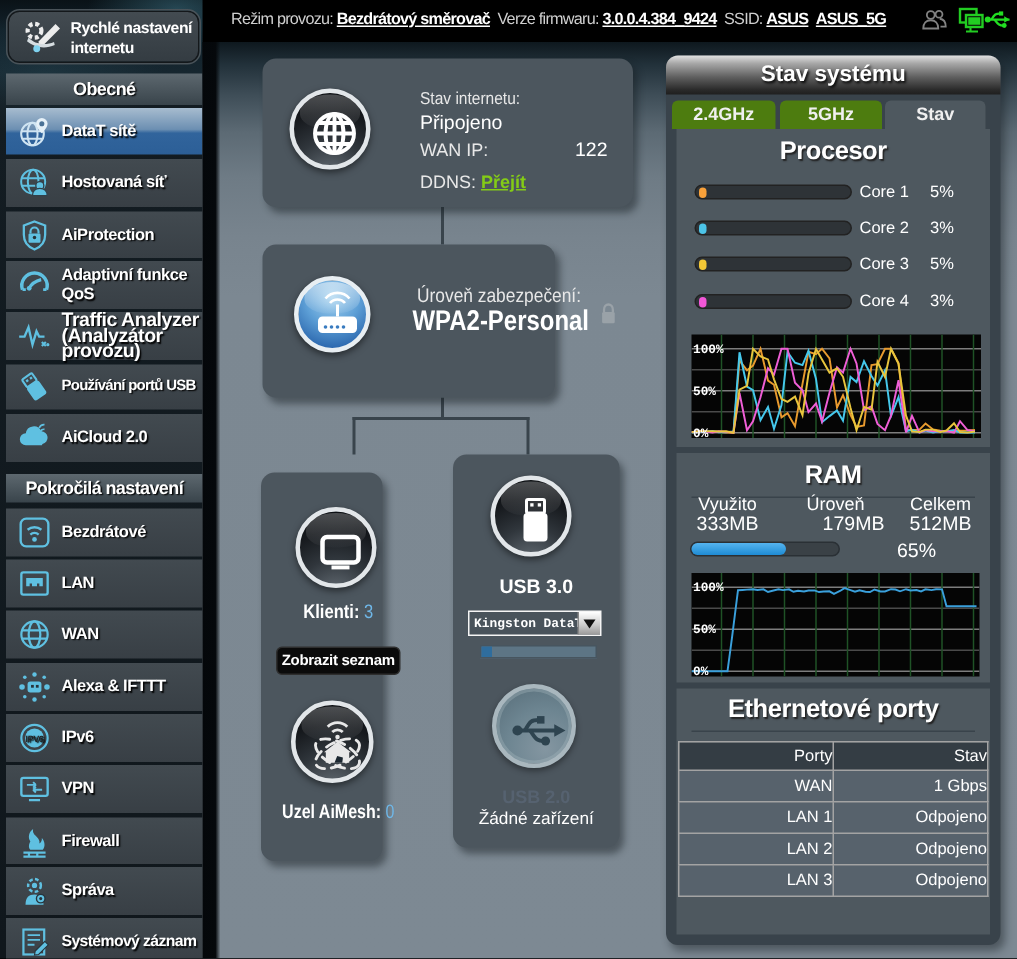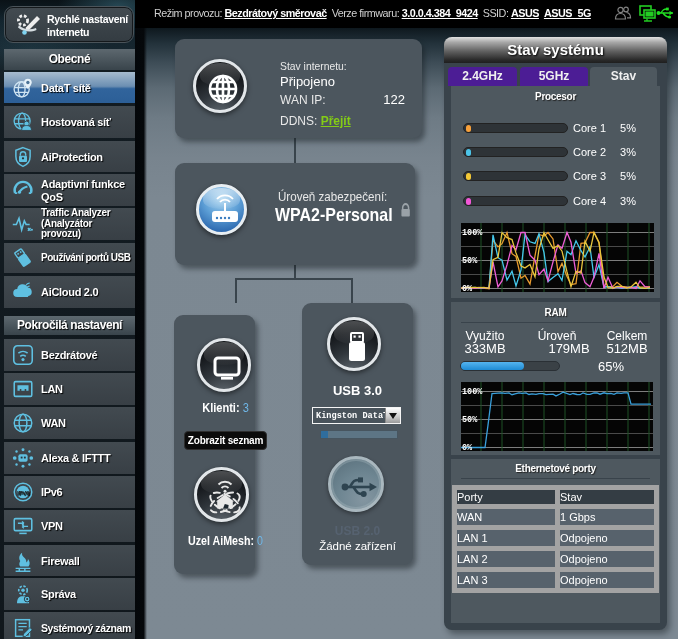--- a/index.html
+++ b/index.html
@@ -36,30 +36,30 @@
 .bcirc { position:absolute; border-radius:50%; border:3px solid #e8eef2;
   background:radial-gradient(circle at 50% 25%, #a9d4f0 0%, #5d9fd6 45%, #2a66ad 85%, #1c4f92 100%);
   box-shadow:0 2px 5px rgba(0,0,0,0.5); }
 .bcirc::before { content:""; position:absolute; left:8%; top:3%; width:84%; height:46%; border-radius:50% 50% 45% 45%; background:linear-gradient(180deg, rgba(255,255,255,0.5), rgba(255,255,255,0.05)); }
 .gcirc { position:absolute; border-radius:50%; border:3px solid #a9b7be;
   background:radial-gradient(circle at 65% 80%, #8496a1 0%, #6d8591 50%, #566c78 100%);
   box-shadow:0 2px 4px rgba(0,0,0,0.4), inset 0 0 0 2px rgba(170,185,193,0.35); }
 
 #rpanel { position:absolute; left:309px; top:9px; width:223px; height:593px; background:#39434b; border-radius:8px; box-shadow:3px 4px 6px rgba(20,26,30,0.45); }
 #rphead { position:absolute; left:0; top:0; width:223px; height:26px; border-radius:8px 8px 0 0; background:linear-gradient(180deg,#e2e2e2 0,#a8a8a8 20%,#606060 55%,#2a2a2a 88%,#1f1f1f 100%); color:#fff; font-weight:bold; font-size:15px; text-align:center; line-height:26px; text-shadow:1px 1px 2px #000; }
-.rtab { position:absolute; top:30px; height:19px; background:#4c1d95; color:#f0f0f0; font-weight:bold; font-size:12px; text-align:center; line-height:19px; border-radius:4px 4px 0 0; }
+.rtab { position:absolute; top:30px; height:19px; background:#4d7c0f; color:#f0f0f0; font-weight:bold; font-size:12px; text-align:center; line-height:19px; border-radius:4px 4px 0 0; }
 .rtab.act { background:#4e585f; height:20px; }
 .rsec { position:absolute; left:7px; width:209px; background:#4e585f; }
-.rtitle { color:#fff; font-weight:bold; font-size:10px; letter-spacing:-0.3px; text-align:center; text-shadow:1px 1px 1px #222; }
+.rtitle { color:#fff; font-weight:bold; font-size:17px; letter-spacing:-0.3px; text-align:center; text-shadow:1px 1px 1px #222; }
 .rline { height:1px; background:#39434b; margin:4px 10px 0 10px; }
 .corebar { position:absolute; left:12px; width:105px; height:10px; background:#2e3337; border-radius:5px; border:1px solid #222; }
 .corebar .seg { position:absolute; left:2px; top:0.5px; width:5px; height:7px; border-radius:2.5px; }
 .corelbl { position:absolute; color:#fff; font-size:11px; }
 table.eth { border-collapse:collapse; width:207px; margin:0 auto; font-size:11px; color:#fff; }
-table.eth td { border:5px solid #a3a3a3; text-align:left; height:21px; background:#57626c; }
+table.eth td { border:1px solid #a3a3a3; text-align:right; height:21px; background:#57626c; }
 table.eth tr.h td { background:#343d44; height:19px; }
 </style>
 </head>
 <body>
 <div id="stage">
   <div id="topbar">
     <div class="txt">Režim provozu: <a>Bezdrátový směrovač</a>&nbsp; Verze firmwaru: <a>3.0.0.4.384_9424</a>&nbsp; SSID: <a>ASUS</a> &nbsp;<a>ASUS_5G</a></div>
     <svg class="ic" style="left:479px" width="18" height="18" viewBox="0 0 18 18">
         <g fill="none" stroke="#828282" stroke-width="1.2">
           <circle cx="6.5" cy="6" r="2.6"></circle>
@@ -143,21 +143,21 @@
           <circle cx="9.5" cy="16" r="1.8" fill="#5fc0e1"></circle>
         </svg>
       <div class="lbl">Adaptivní funkce<br>QoS</div>
     </div>
     <div class="mitem" style="top:208px;height:32px">
       <svg width="27" height="27" viewBox="0 0 27 27">
           <path d="M2 14 L6 14 L9 7 L12 20 L15 10 L17 14 L21 14" fill="none" stroke="#5fc0e1" stroke-width="1.8"></path>
           <path d="M19 18 l3 3 M22 18 l-3 3" stroke="#5fc0e1" stroke-width="1.6"></path>
           <circle cx="23.5" cy="20" r="1.2" fill="#5fc0e1"></circle>
         </svg>
-      <div class="lbl" style="font-size:10px;line-height:10.5px">Traffic Analyzer<br>(Analyzátor<br>provozu)</div>
+      <div class="lbl" style="font-size:13px;line-height:10.5px">Traffic Analyzer<br>(Analyzátor<br>provozu)</div>
     </div>
     <div class="mitem" style="top:243px;height:30px">
       <svg width="27" height="27" viewBox="0 0 27 27">
           <g transform="rotate(-35 13 14)">
             <rect x="9" y="4" width="9" height="7" rx="1" fill="none" stroke="#5fc0e1" stroke-width="1.6"></rect>
             <rect x="11" y="6" width="1.8" height="1.8" fill="#5fc0e1"></rect>
             <rect x="14.5" y="6" width="1.8" height="1.8" fill="#5fc0e1"></rect>
             <rect x="8" y="11" width="11" height="12" rx="2" fill="#5fc0e1"></rect>
           </g>
         </svg>
@@ -277,21 +277,21 @@
           </g>
         </svg>
       </div>
       <div style="position:absolute;left:105px;top:21px;font-size:11.5px;color:#e8e8e8;transform:scaleX(0.9);transform-origin:left top">Stav internetu:</div>
       <div style="position:absolute;left:105px;top:35px;font-size:13px;color:#fff">Připojeno</div>
       <div style="position:absolute;left:105px;top:54px;font-size:12px;color:#e8e8e8">WAN IP:</div>
       <div style="position:absolute;left:160px;top:53px;width:70px;text-align:right;font-size:13px;color:#fff">122</div>
       <div style="position:absolute;left:105px;top:75px;font-size:12px;color:#e8e8e8">DDNS: <span style="color:#84cc16;font-weight:bold;text-decoration:underline">Přejít</span></div>
     </div>
 
-    <div class="card" style="left:40px;top:135px;width:240px;height:102px">
+    <div class="card" style="left:40px;top:135px;width:195px;height:102px">
       <div class="bcirc" style="left:21px;top:21px;width:51px;height:51px">
         <svg width="40" height="40" viewBox="0 0 40 40" style="position:absolute;left:6px;top:6px">
           <g fill="none" stroke="#fff" stroke-width="2">
             <path d="M20 18 L20 10"></path>
             <path d="M15 9 A 6.5 6.5 0 0 1 25 9" stroke-width="1.8"></path>
             <path d="M12 6 A 10.5 10.5 0 0 1 28 6" stroke-width="1.8"></path>
             <rect x="7" y="18" width="26" height="11" rx="3" fill="#fff" stroke="none"></rect>
           </g>
           <g fill="#3a7cc0">
               <circle cx="12" cy="25" r="1.2"></circle>

